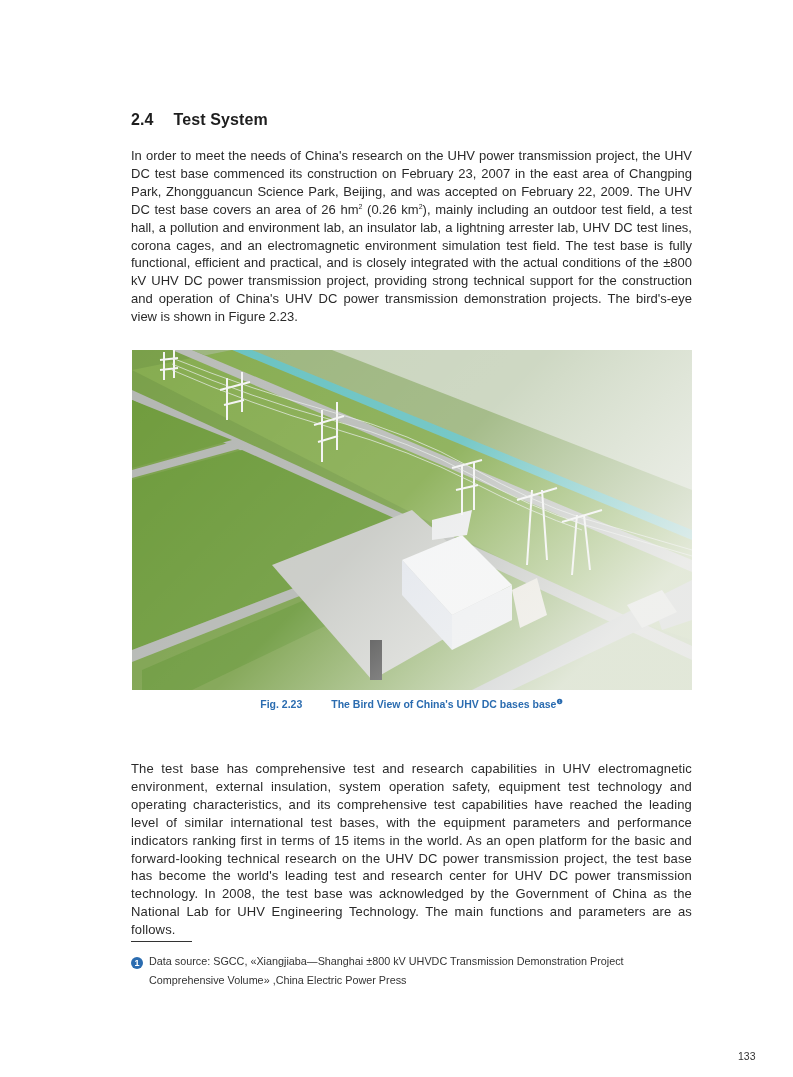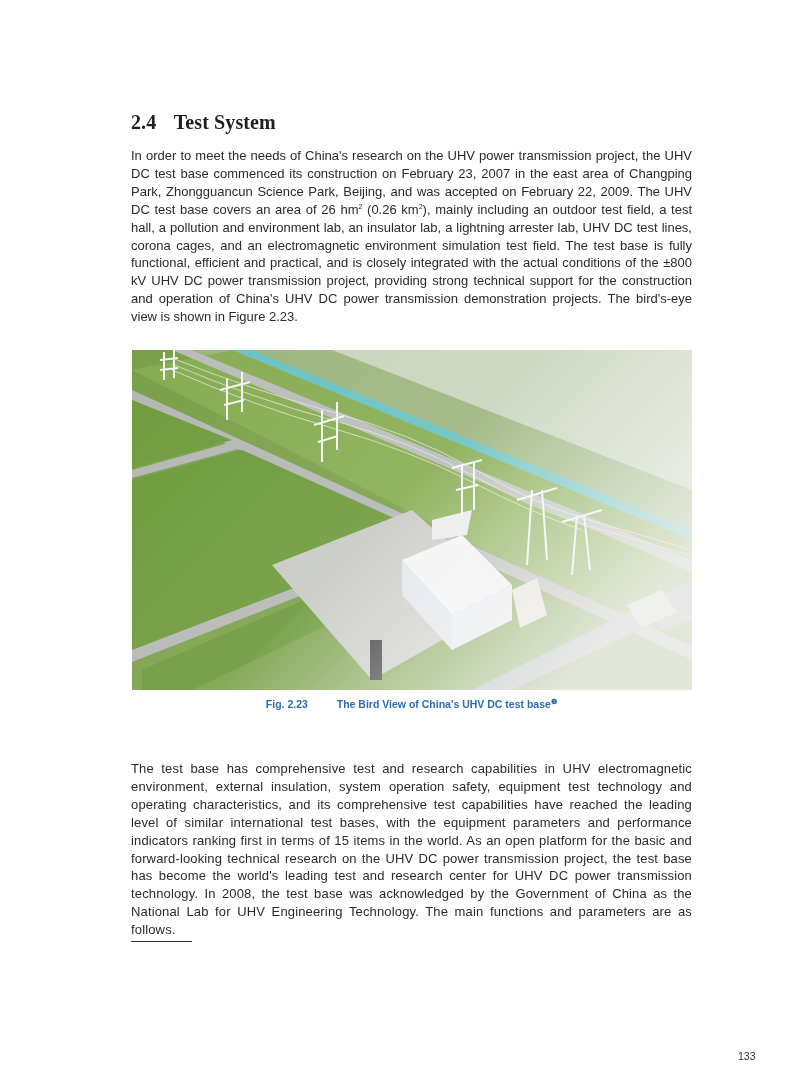--- a/index.html
+++ b/index.html
@@ -1,19 +1,19 @@
 <!DOCTYPE html>
 <html><head>
 <meta charset="utf-8">
 <style>
   html, body { margin: 0; padding: 0; background: #ffffff; }
   body { width: 793px; height: 1077px; position: relative; overflow: hidden;
          font-family: "Liberation Sans", sans-serif; color: #231f20; }
-  .heading { position: absolute; left: 131px; top: 111px; font-size: 20px; font-weight: bold;
-             letter-spacing: 0.1px; color: #1e1e1e; font-family: Liberation Serif, serif; }
+  .heading { position: absolute; left: 131px; top: 111px; font-size: 16px; font-weight: bold;
+             letter-spacing: 0.1px; color: #1e1e1e; }
   .heading .num { display: inline-block; width: 38px; }
   .para { position: absolute; left: 131px; width: 561px; font-size: 13px; line-height: 17.9px;
           text-align: justify; color: #2a2a2a; }
   .para sup { font-size: 7px; vertical-align: 5px; line-height: 0; }
   #para1 { top: 147px; }
   #para2 { top: 760px; letter-spacing: 0.15px; }
   .figure { position: absolute; left: 132px; top: 350px; width: 560px; height: 340px; overflow: hidden; }
   .caption { position: absolute; left: 131px; width: 561px; top: 698px; text-align: center;
              font-size: 10.5px; font-weight: bold; color: #2b6cb0; }
   .caption .fig-num { margin-right: 26px; }
@@ -104,23 +104,27 @@
       <path d="M40,14 Q120,48 200,70 T340,125 T450,174 L560,206"></path>
       <path d="M40,20 Q120,55 200,78 T340,132 T450,180"></path>
     </g>
 
     <rect width="560" height="340" fill="url(#haze)"></rect>
   </svg>
 </div>
 
 <div class="caption">
   <span class="fig-num">Fig. 2.23</span>
-  <span>The Bird View of China's UHV DC test base</span><sup>❶</sup>
+  <span>The Bird View of China's UHV DC bases base</span><sup>❶</sup>
 </div>
 
 <div class="para" id="para2">The test base has comprehensive test and research capabilities in UHV electromagnetic environment, external insulation, system operation safety, equipment test technology and operating characteristics, and its comprehensive test capabilities have reached the leading level of similar international test bases, with the equipment parameters and performance indicators ranking first in terms of 15 items in the world. As an open platform for the basic and forward-looking technical research on the UHV DC power transmission project, the test base has become the world's leading test and research center for UHV DC power transmission technology. In 2008, the test base was acknowledged by the Government of China as the National Lab for UHV Engineering Technology. The main functions and parameters are as follows.</div>
 
 <div class="fn-rule"></div>
 
 <div class="footnote">
+  <div>
+    <span class="fn-marker">1</span><span class="fn-text">Data source: SGCC, «Xiangjiaba—Shanghai ±800 kV UHVDC Transmission Demonstration Project</span>
+  </div>
+  <div class="fn-line2">Comprehensive Volume» ,China Electric Power Press</div>
 </div>
 
 <div class="page-num">133</div>
 
 </body></html>

